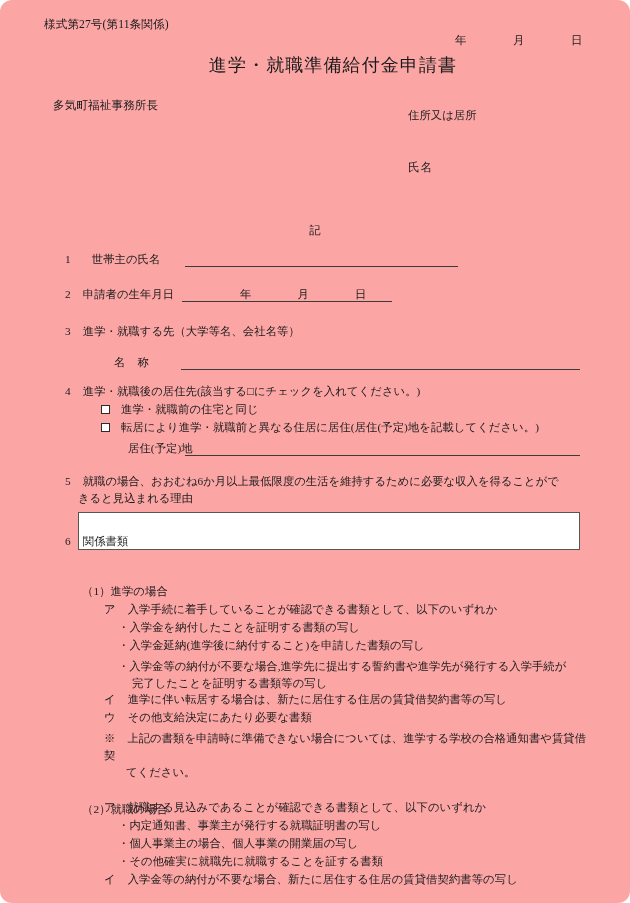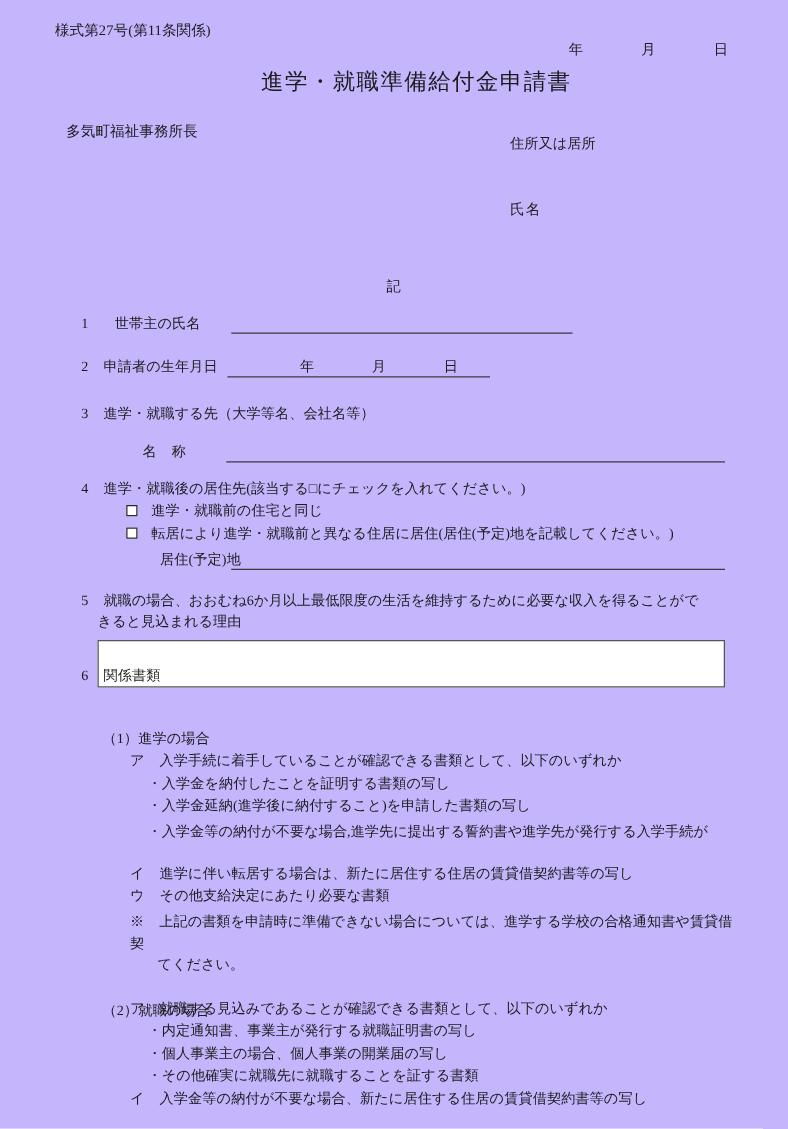--- a/index.html
+++ b/index.html
@@ -11,22 +11,23 @@
   body {
     font-family: "Liberation Serif", "DejaVu Serif", serif;
     color: #1b1b1b;
     -webkit-font-smoothing: antialiased;
   }
   .page {
     position: relative;
     width: 630px;
     height: 903px;
     box-sizing: border-box;
-    background: #c4b5fd;
+    background: #fca5a5;
     overflow: hidden;
+    border-radius: 12px;
   }
   
   .t {
     position: absolute;
     white-space: pre;
     line-height: 1.0;
     font-size: 11.3px;
     letter-spacing: 0.1px;
   }
   .wrap {
@@ -142,21 +143,21 @@
 
   <div class="wrap n5"><span class="num">5</span><span class="lbl-gap"></span><span>就職の場合、おおむね6か月以上最低限度の生活を維持するために必要な収入を得ることがで</span><span class="cont">きると見込まれる理由</span></div>
   <div class="box5"></div>
 
   <div class="t n6"><span class="num">6</span><span class="lbl-gap"></span><span>関係書類</span></div>
 
   <div class="t s61">（1）進学の場合</div>
   <div class="t s61a"><span>ア</span><span class="lbl-gap"></span><span>入学手続に着手していることが確認できる書類として、以下のいずれか</span></div>
   <div class="t b1">・入学金を納付したことを証明する書類の写し</div>
   <div class="t b2">・入学金延納(進学後に納付すること)を申請した書類の写し</div>
-  <div class="wrap b3"><span>・入学金等の納付が不要な場合,進学先に提出する誓約書や進学先が発行する入学手続が</span></div>
+  <div class="wrap b3"><span>・入学金等の納付が不要な場合,進学先に提出する誓約書や進学先が発行する入学手続が</span><span class="cont">完了したことを証明する書類等の写し</span></div>
   <div class="t s61i"><span>イ</span><span class="lbl-gap"></span><span>進学に伴い転居する場合は、新たに居住する住居の賃貸借契約書等の写し</span></div>
   <div class="t s61u"><span>ウ</span><span class="lbl-gap"></span><span>その他支給決定にあたり必要な書類</span></div>
   <div class="wrap note"><span>※</span><span class="lbl-gap"></span><span>上記の書類を申請時に準備できない場合については、進学する学校の合格通知書や賃貸借契</span><span class="cont">てください。</span></div>
 
   <div class="t s62">（2）就職の場合</div>
   <div class="t s62a"><span>ア</span><span class="lbl-gap"></span><span>就職する見込みであることが確認できる書類として、以下のいずれか</span></div>
   <div class="t c1">・内定通知書、事業主が発行する就職証明書の写し</div>
   <div class="t c2">・個人事業主の場合、個人事業の開業届の写し</div>
   <div class="t c3">・その他確実に就職先に就職することを証する書類</div>
   <div class="t s62i"><span>イ</span><span class="lbl-gap"></span><span>入学金等の納付が不要な場合、新たに居住する住居の賃貸借契約書等の写し</span></div>

